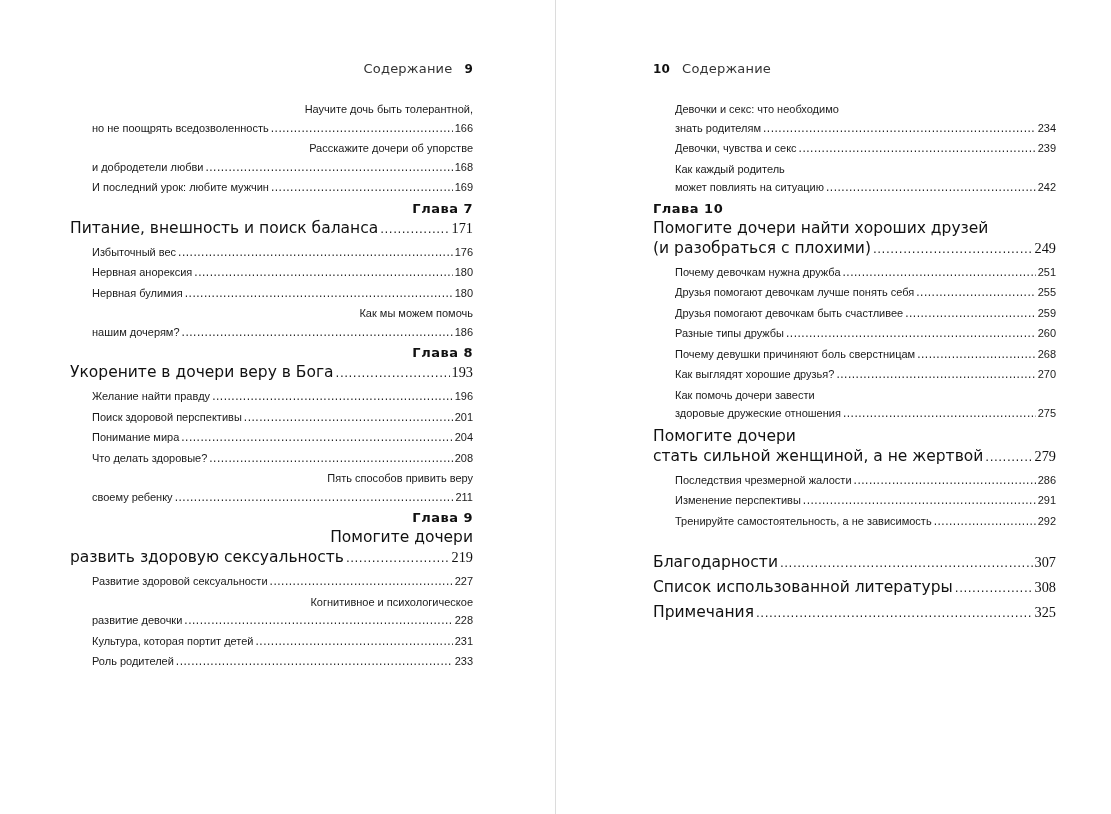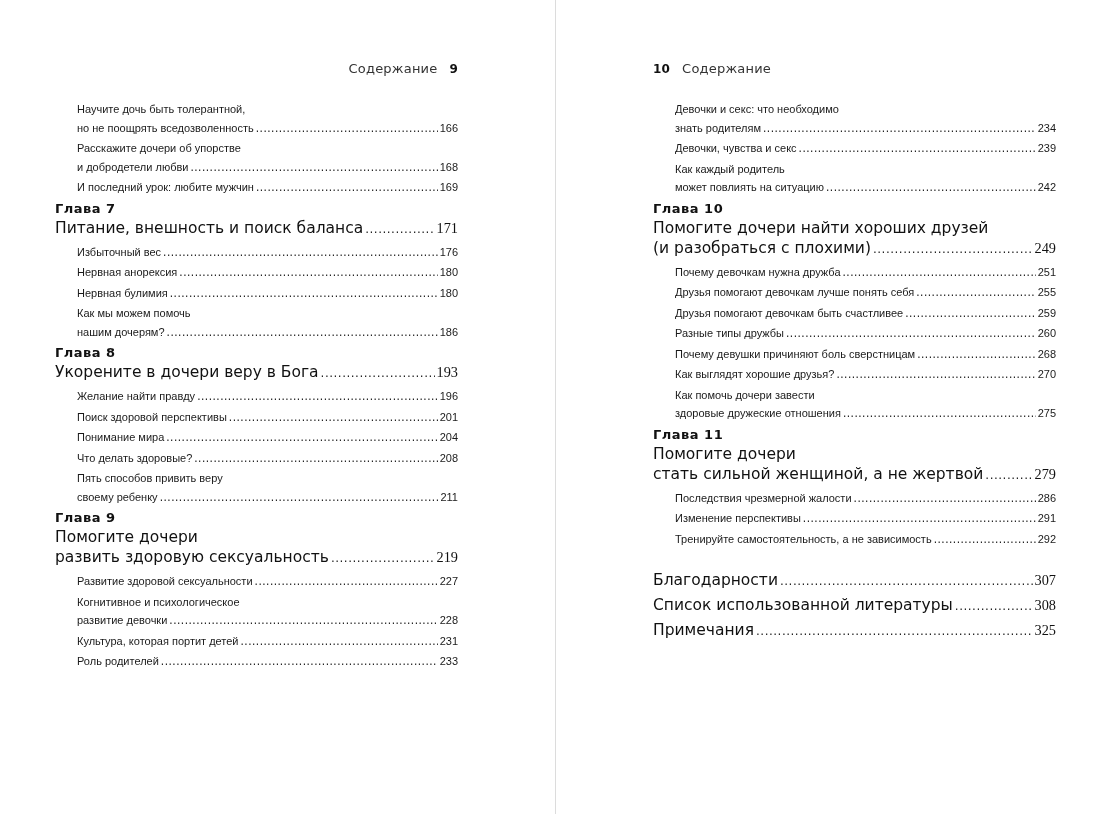--- a/index.html
+++ b/index.html
@@ -1,19 +1,19 @@
 <!DOCTYPE html>
 <html><head>
 <meta charset="utf-8">
 <style>
   html, body { margin: 0; padding: 0; background: #ffffff; }
   body { width: 1111px; height: 814px; position: relative; overflow: hidden; color: #1a1a1a; }
   .gutter { position: absolute; left: 555px; top: 0; width: 1px; height: 814px; background: #dcdcdc; }
   .page { position: absolute; top: 0; height: 814px; }
-  .page.left { left: 55px; width: 403px; }
+  .page.left { left: 70px; width: 403px; text-align: right; }
   .page.right { left: 653px; width: 403px; }
   .running-head { position: absolute; top: 61px; font-family: "DejaVu Sans", sans-serif; font-size: 13px; color: #333; letter-spacing: 0.2px; }
   .left .running-head { right: 0; }
   .right .running-head { left: 0; }
   .running-head .num { font-weight: bold; font-size: 12px; color: #111; }
   .left .running-head .num { margin-left: 12px; }
   .right .running-head .num { margin-right: 12px; text-align: center; }
   .toc { position: absolute; top: 100px; left: 0; right: 0; }
 
   .entry { position: relative; font-family: Liberation Sans, sans-serif; font-size: 11px; line-height: 18.5px; padding-left: 22px; margin-bottom: 2px; }
@@ -277,21 +277,20 @@
         <div class="entry">
           <span class="line1">Как помочь дочери завести</span>
           <span class="leader-line">
             <span class="t">здоровые дружеские отношения</span>
             <span class="dots"></span>
             <span class="pg">275</span>
           </span>
         </div>
       </div>
       <div class="chapter">
-        <div class="chapter-label">Глава 11</div>
         <div class="chapter-title">
           <span class="line1">Помогите дочери</span>
           <span class="leader-line">
             <span class="t">стать сильной женщиной, а не жертвой</span>
             <span class="dots"></span>
             <span class="pg">279</span>
           </span>
         </div>
         <div class="entry">
           <span class="leader-line">

